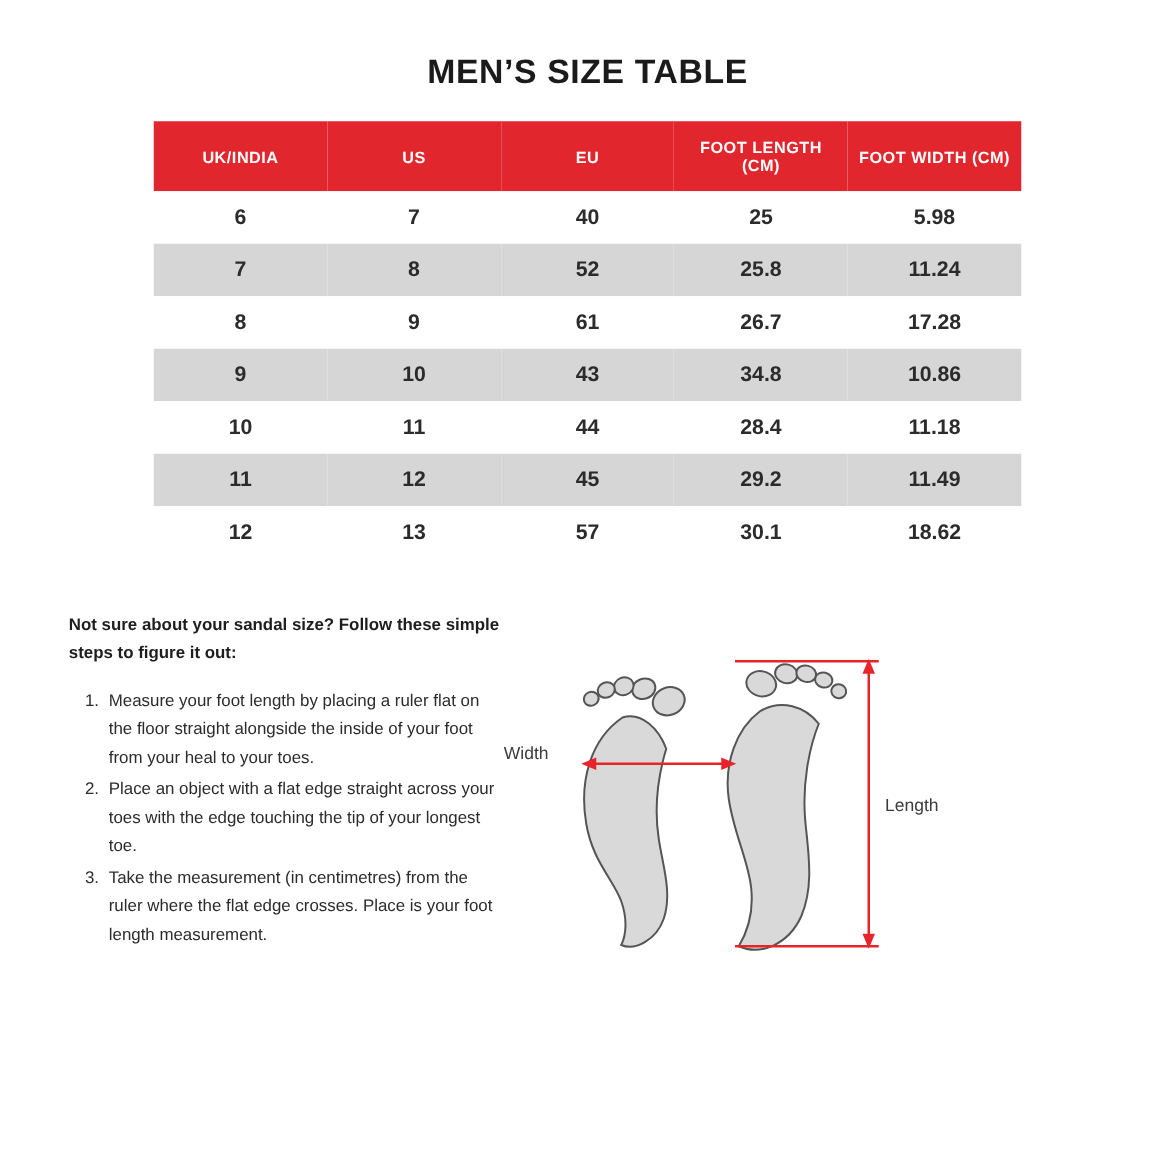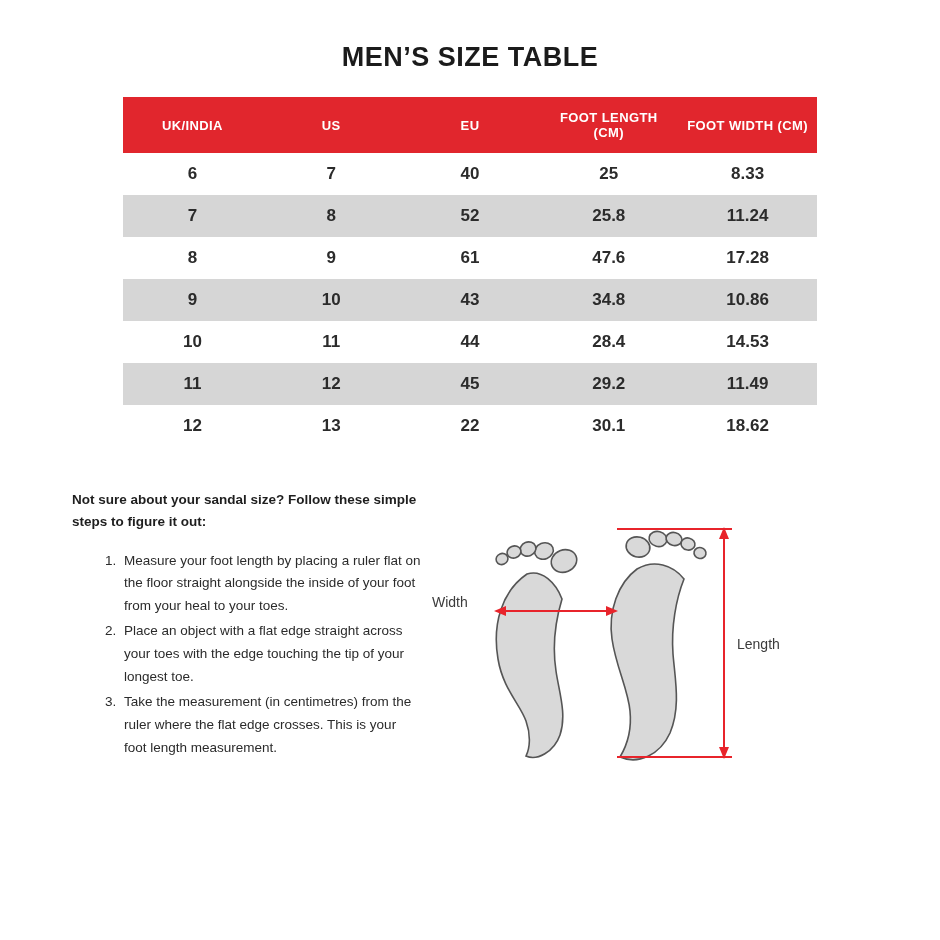--- a/index.html
+++ b/index.html
@@ -62,24 +62,24 @@
     background: #ffffff;
   }
   table.size-table tbody tr.even td {
     background: #d6d6d6;
   }
 
   
   .lower {
     position: relative;
     margin-top: 42px;
-    padding: 0 72px;
+    padding: 0 55px;
     box-sizing: border-box;
     display: flex;
-    gap: 20px;
+    gap: 8px;
   }
   .text-col {
     width: 350px;
     flex: 0 0 350px;
   }
   .intro {
     font-size: 13.5px;
     font-weight: bold;
     line-height: 1.65;
     color: #1e1e1e;
@@ -88,21 +88,20 @@
   ol.steps {
     margin: 0 0 18px 0;
     padding-left: 28px;
     font-size: 13.5px;
     line-height: 1.7;
     color: #2b2b2b;
   }
   ol.steps li {
     margin-bottom: 2px;
     padding-left: 4px;
-    margin-left: 20px;
   }
   .note {
     font-size: 13.5px;
     line-height: 1.7;
     color: #2b2b2b;
     margin: 0;
   }
   .note b {
     font-weight: bold;
   }
@@ -141,77 +140,77 @@
           <th>FOOT LENGTH (CM)</th>
           <th>FOOT WIDTH (CM)</th>
         </tr>
       </thead>
       <tbody>
         <tr class="odd">
           <td>6</td>
           <td>7</td>
           <td>40</td>
           <td>25</td>
-          <td>8.33</td>
+          <td>5.98</td>
         </tr>
         <tr class="even">
           <td>7</td>
           <td>8</td>
           <td>52</td>
           <td>25.8</td>
           <td>11.24</td>
         </tr>
         <tr class="odd">
           <td>8</td>
           <td>9</td>
           <td>61</td>
-          <td>47.6</td>
+          <td>26.7</td>
           <td>17.28</td>
         </tr>
         <tr class="even">
           <td>9</td>
           <td>10</td>
           <td>43</td>
           <td>34.8</td>
           <td>10.86</td>
         </tr>
         <tr class="odd">
           <td>10</td>
           <td>11</td>
           <td>44</td>
           <td>28.4</td>
-          <td>14.53</td>
+          <td>11.18</td>
         </tr>
         <tr class="even">
           <td>11</td>
           <td>12</td>
           <td>45</td>
           <td>29.2</td>
           <td>11.49</td>
         </tr>
         <tr class="odd">
           <td>12</td>
           <td>13</td>
-          <td>22</td>
+          <td>57</td>
           <td>30.1</td>
           <td>18.62</td>
         </tr>
       </tbody>
     </table>
   </div>
 
   <div class="lower">
 
     <div class="text-col">
       <p class="intro">Not sure about your sandal size? Follow these simple steps to figure it out:</p>
 
       <ol class="steps">
         <li>Measure your foot length by placing a ruler flat on the floor straight alongside the inside of your foot from your heal to your toes.</li>
         <li>Place an object with a flat edge straight across your toes with the edge touching the tip of your longest toe.</li>
-        <li>Take the measurement (in centimetres) from the ruler where the flat edge crosses. This is your foot length measurement.</li>
+        <li>Take the measurement (in centimetres) from the ruler where the flat edge crosses. Place is your foot length measurement.</li>
       </ol>
 
     </div>
 
     <div class="diagram-col">
       <svg width="420" height="290" viewBox="0 0 420 290" xmlns="http://www.w3.org/2000/svg">
 
         <g>
           <path d="M95 75 C70 92, 60 125, 66 160 C71 190, 88 205, 94 222 C99 236, 98 249, 94 257 C105 262, 122 253, 128 236 C135 215, 127 193, 124 172 C120 146, 124 120, 130 100 C124 84, 110 70, 95 75 Z" fill="#d9d9d9" stroke="#555" stroke-width="1.6"></path>
           <ellipse cx="132" cy="62" rx="13" ry="11" fill="#d9d9d9" stroke="#555" stroke-width="1.6" transform="rotate(-22 132 62)"></ellipse>

